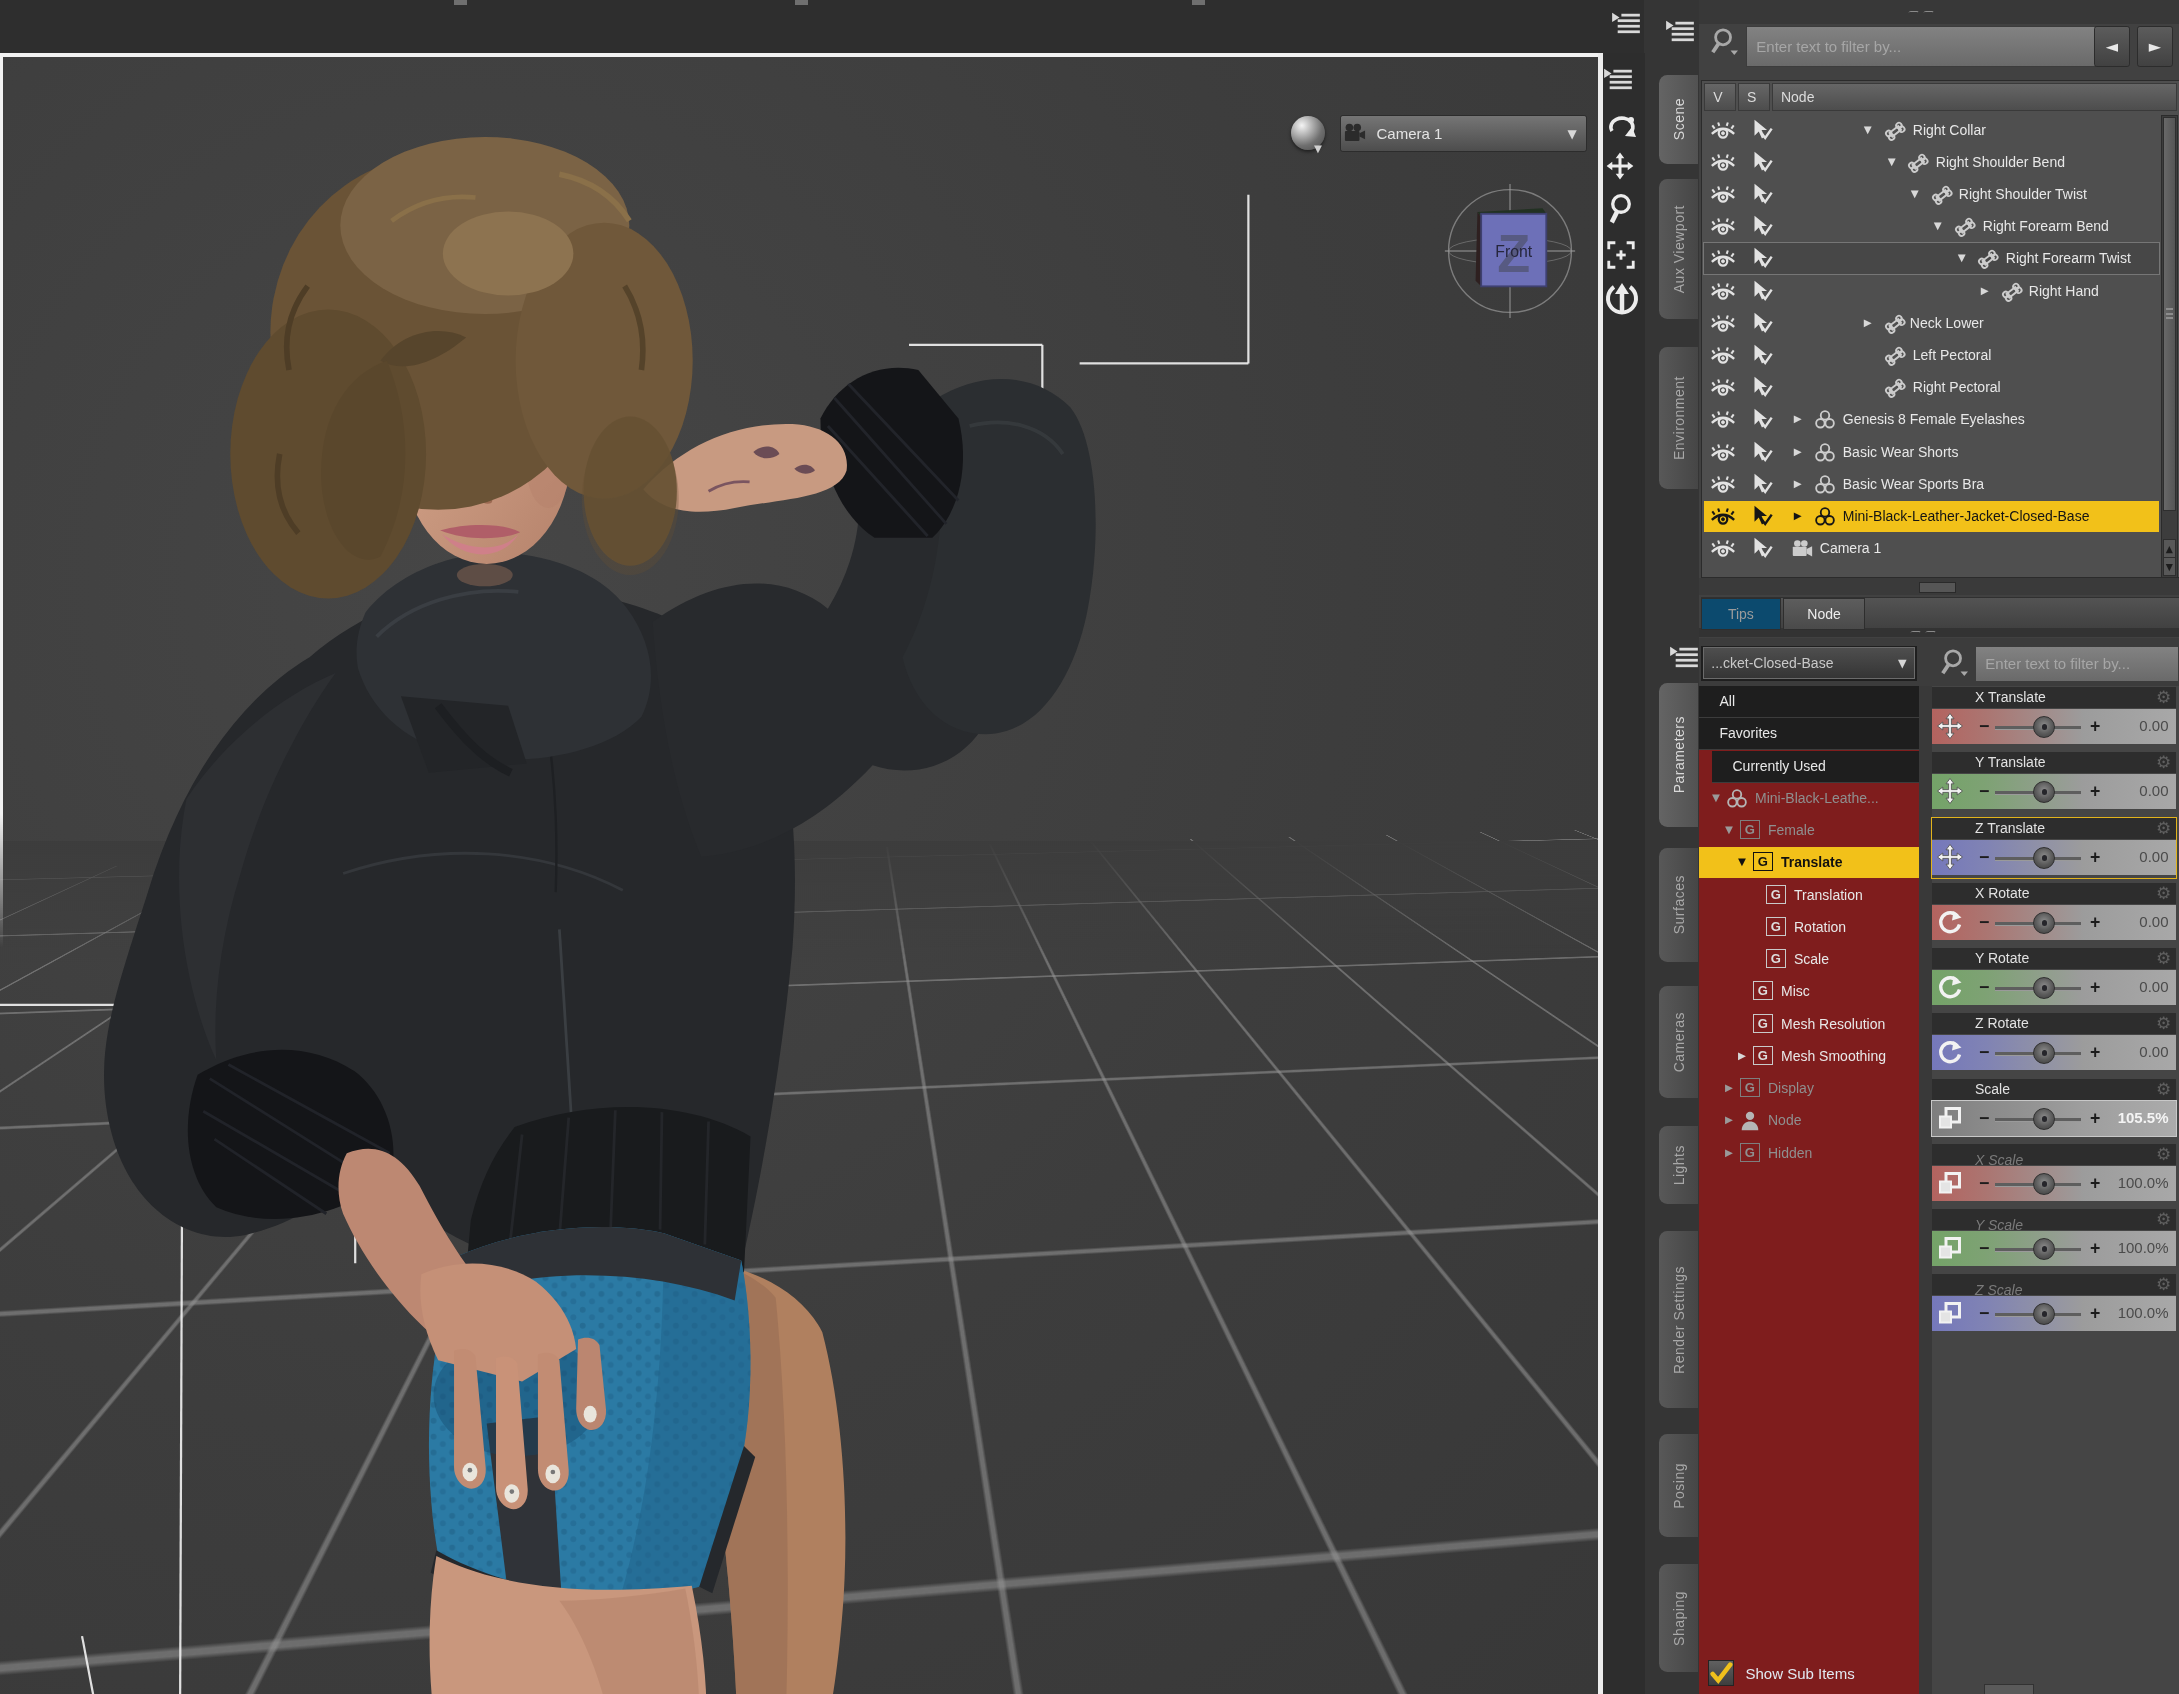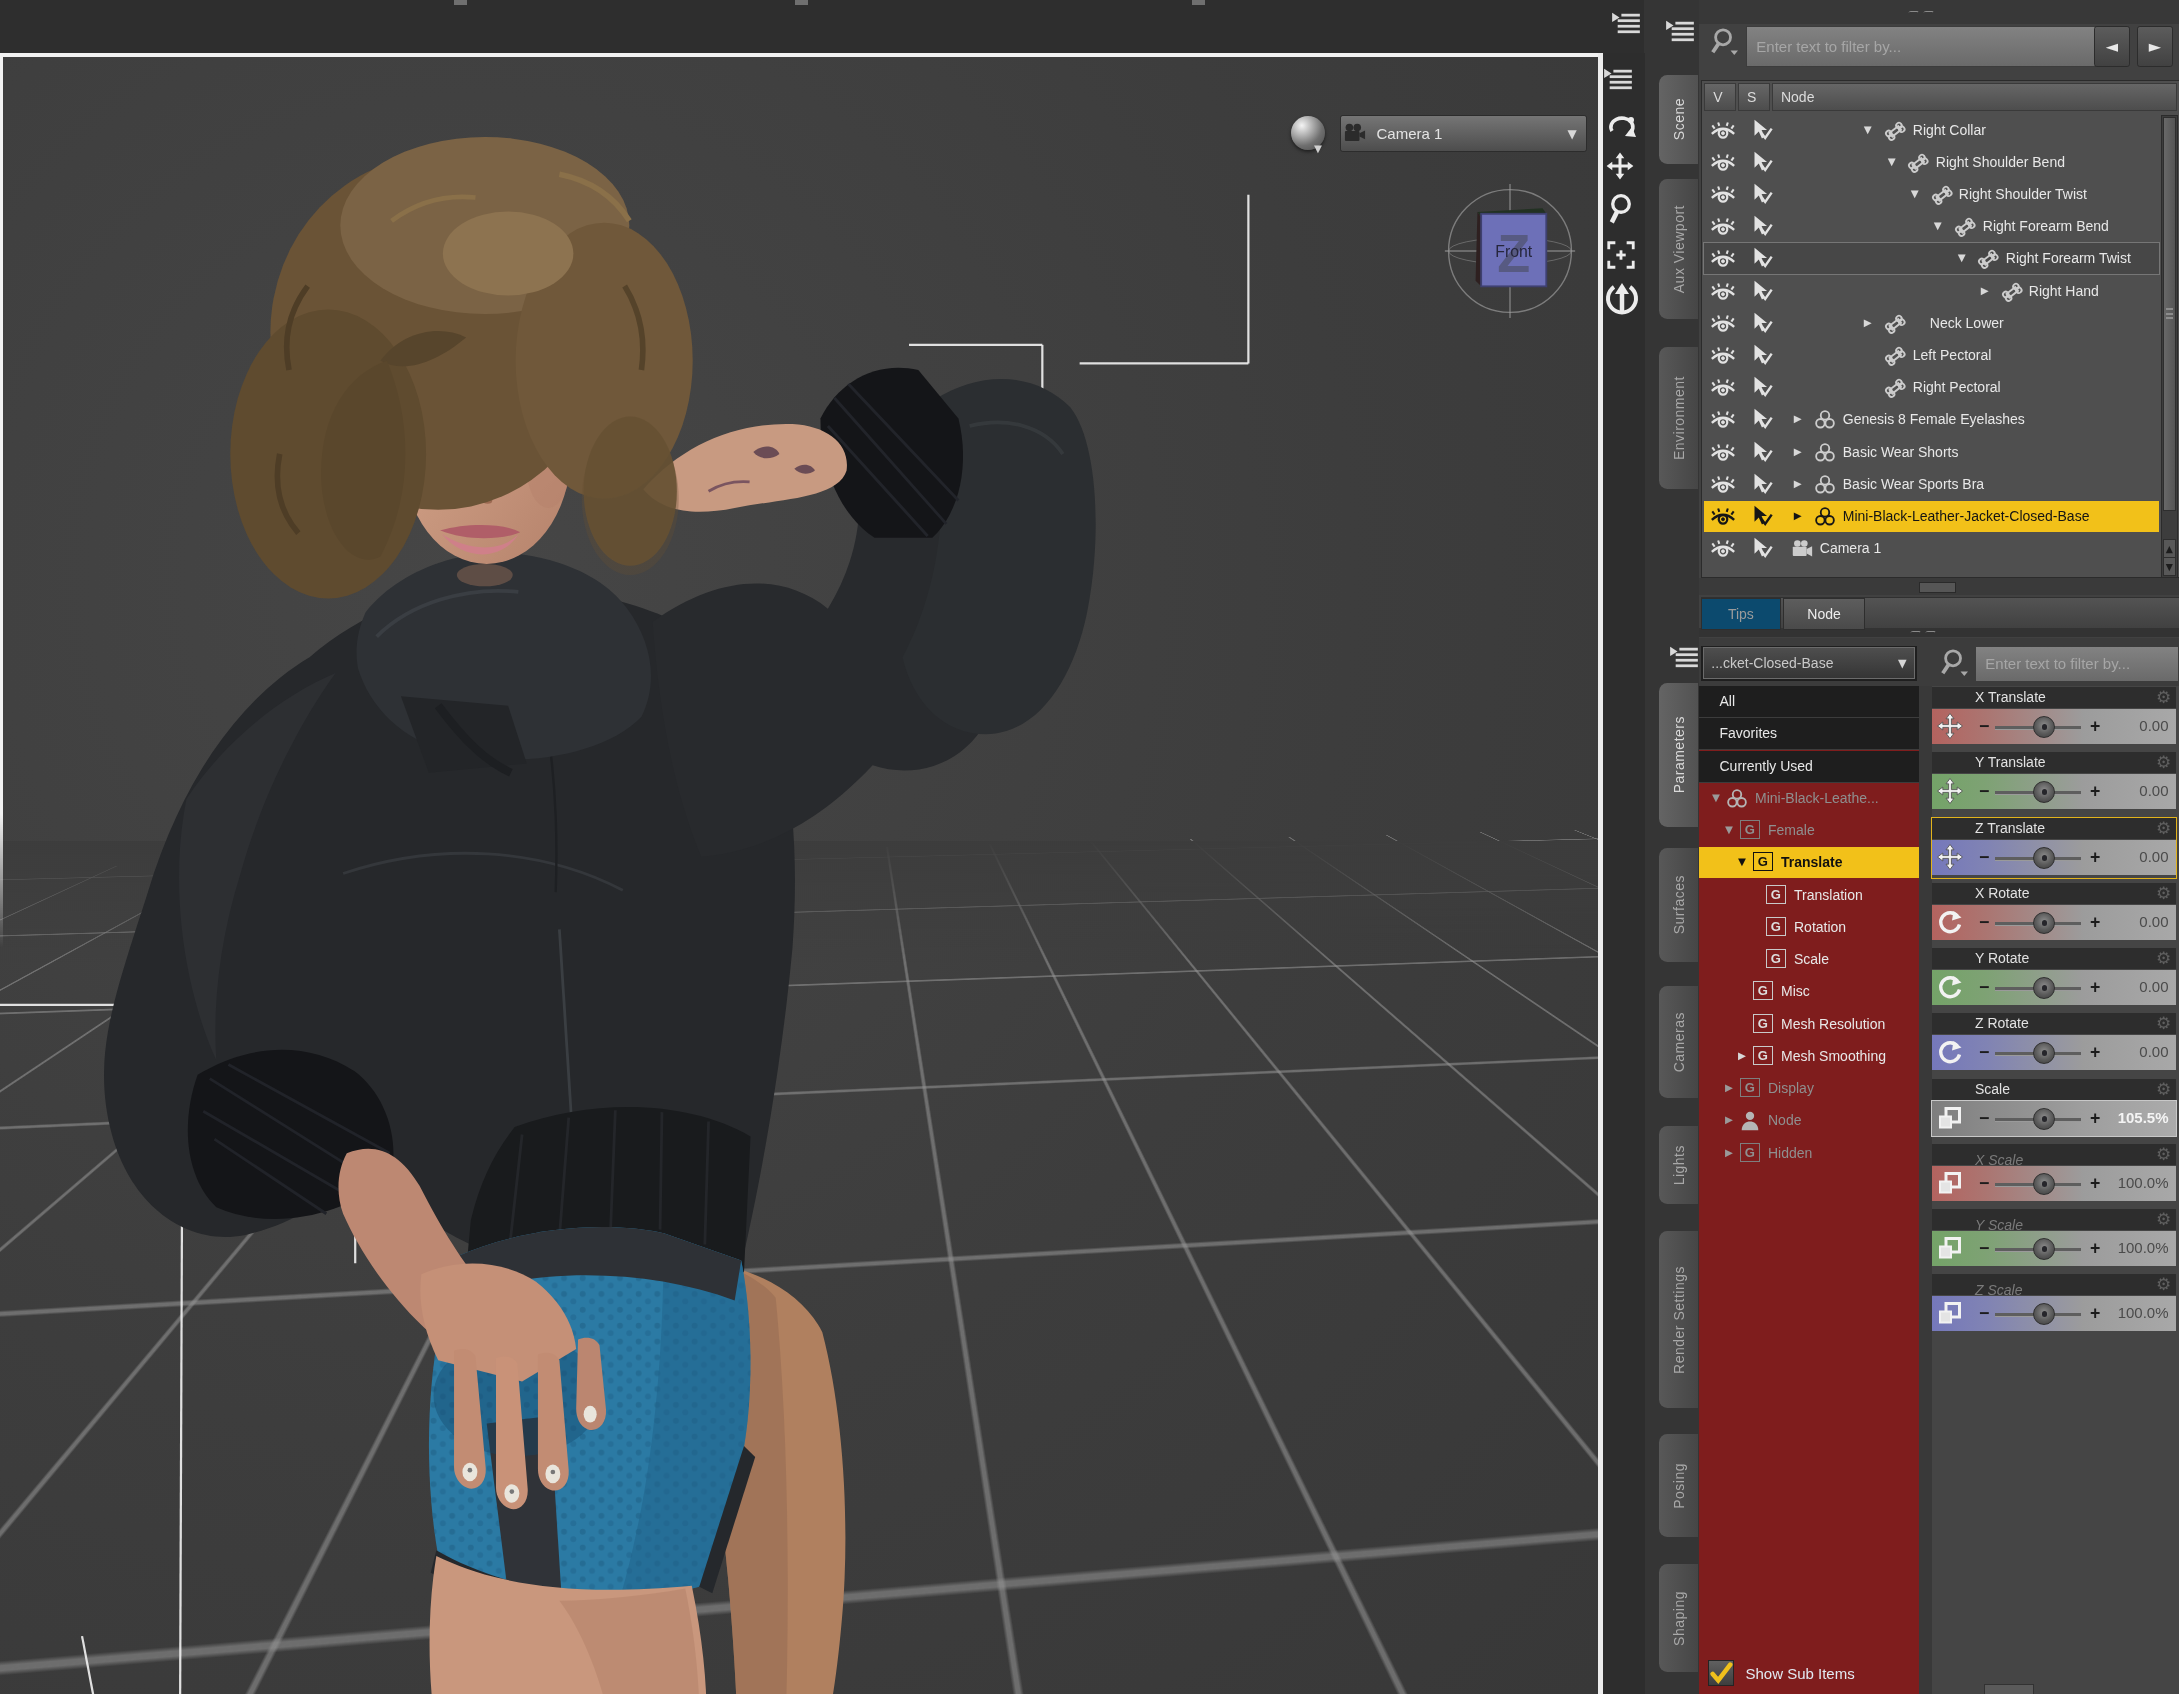--- a/index.html
+++ b/index.html
@@ -657,21 +657,21 @@
               <svg viewBox="0 0 26 26" width="24" height="24">
                 <g transform="rotate(-38 13 13)" fill="none" stroke="currentColor" stroke-width="2">
                   <circle cx="6" cy="11" r="3"></circle>
                   <circle cx="6" cy="16" r="3"></circle>
                   <circle cx="20" cy="11" r="3"></circle>
                   <circle cx="20" cy="16" r="3"></circle>
                   <rect x="7" y="11" width="12" height="5"></rect>
                 </g>
               </svg>
             </span>
-            <span class="lbl" style="left:226px">Neck Lower</span>
+            <span class="lbl" style="left:206px">Neck Lower</span>
           </div>
           <div class="srow" style="top: 259px;">
             <span class="eye">
               <svg viewBox="0 0 30 28" width="28" height="26" fill="none" stroke="currentColor">
                 <path d="M3,17 Q15,6 27,17" stroke-width="2.6"></path>
                 <line x1="6" y1="11.5" x2="3.5" y2="8" stroke-width="2.2"></line>
                 <line x1="11" y1="8.5" x2="9.8" y2="4.8" stroke-width="2.2"></line>
                 <line x1="19" y1="8.5" x2="20.2" y2="4.8" stroke-width="2.2"></line>
                 <line x1="24" y1="11.5" x2="26.5" y2="8" stroke-width="2.2"></line>
                 <circle cx="15" cy="16.5" r="4.6" stroke-width="2.4"></circle>
@@ -907,21 +907,21 @@
       </svg>
       <input class="filter-input" style="left: 276px; top: 7.5px; width: 183px; height: 34px;" placeholder="Enter text to filter by...">
     </div>
     <div id="plist">
         <div class="prow flat" style="top: 0px;">
           <span class="lbl">All</span>
         </div>
         <div class="prow flat" style="top: 32px;">
           <span class="lbl">Favorites</span>
         </div>
-        <div class="prow flat" style="top: 65px;">
+        <div class="prow flat" style="top: 65px; margin-left: 13px;">
           <span class="lbl">Currently Used</span>
         </div>
         <div class="prow dim" style="top: 97px;">
           <span class="tarrow glyph" style="left:13px">▼</span>
           <span class="pico" style="left:26px">
             <svg viewBox="0 0 26 26" width="24" height="24" fill="none" stroke="currentColor" stroke-width="2">
               <circle cx="13" cy="8" r="4.6"></circle>
               <circle cx="8" cy="16.5" r="4.6"></circle>
               <circle cx="18" cy="16.5" r="4.6"></circle>
             </svg>

